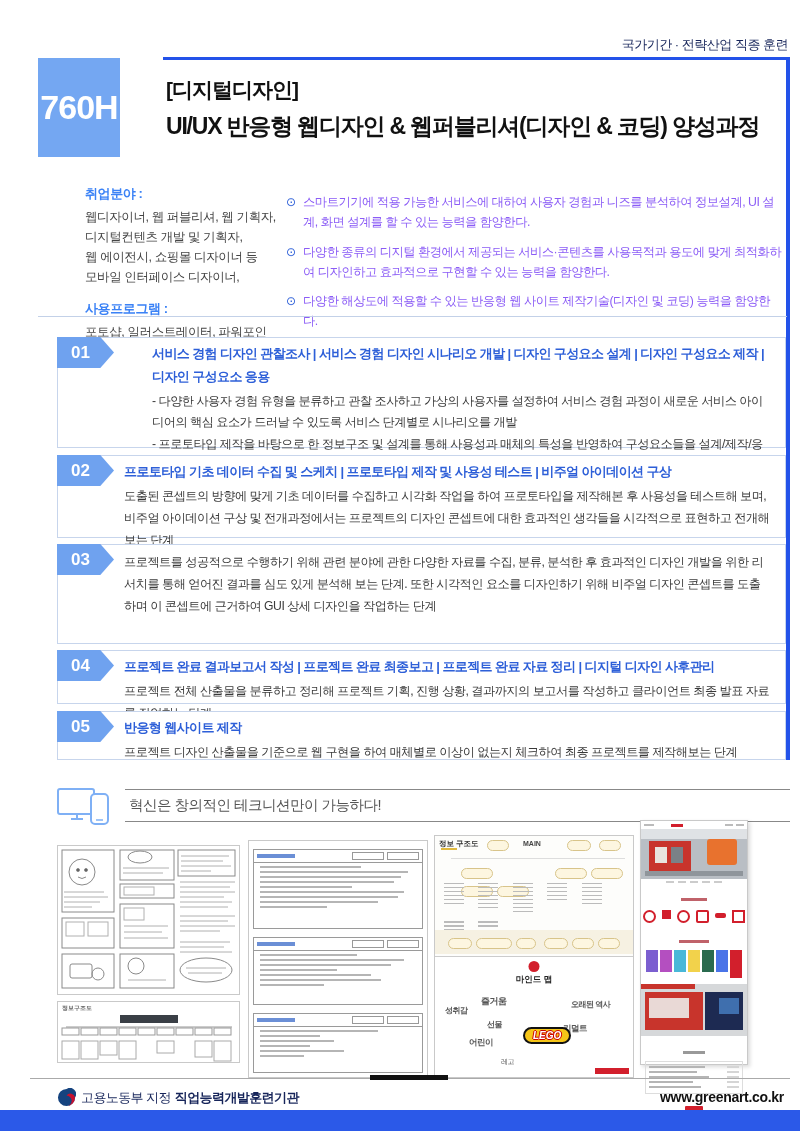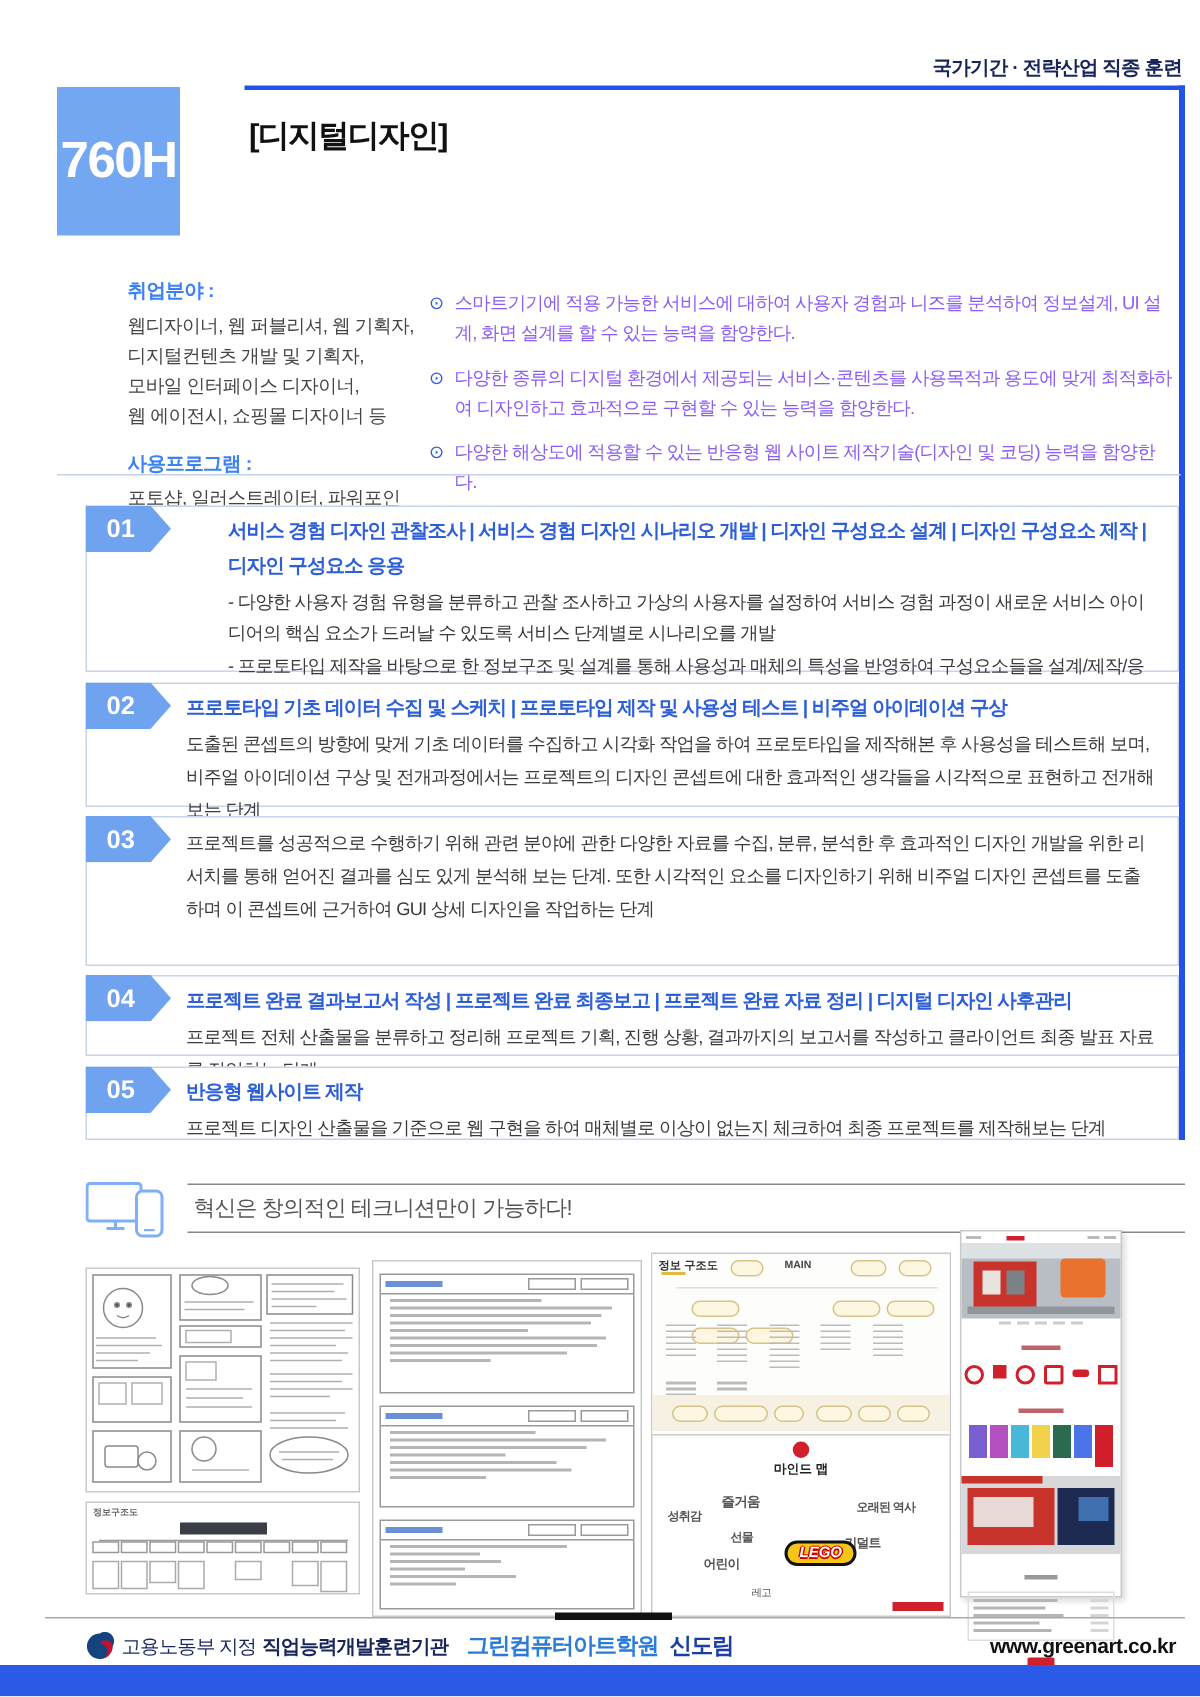--- a/index.html
+++ b/index.html
@@ -1,20 +1,20 @@
 <!DOCTYPE html>
 <html><head>
 <meta charset="utf-8">
 <style>
   html,body{margin:0;padding:0;background:#fff;}
   .page{position:relative;width:800px;height:1131px;background:#fff;overflow:hidden;
         font-family:"Liberation Sans","DejaVu Sans",sans-serif;color:#222;}
 
   
-  .top-label{position:absolute;top:36px;right:12px;font-size:13px;font-weight:bold;color:#17255a;letter-spacing:-0.5px;}
+  .top-label{position:absolute;top:36px;right:12px;font-size:13px;font-weight:normal;color:#17255a;letter-spacing:-0.5px;}
   .top-rule{position:absolute;left:163px;right:10px;top:57px;height:3px;background:#2352e9;}
   .right-rule{position:absolute;right:10px;top:57px;width:4px;height:703px;background:#2352e9;}
   .hours-box{position:absolute;left:38px;top:58px;width:82px;height:99px;background:#74a7f2;
              display:flex;align-items:center;justify-content:center;color:#fff;font-size:34px;font-weight:bold;letter-spacing:-1px;}
   .title-block{position:absolute;left:166px;top:76px;width:610px;}
   .course-category{font-size:21px;font-weight:bold;color:#111;letter-spacing:-1px;}
   .course-title{font-size:23px;font-weight:bold;color:#111;letter-spacing:-1.2px;margin-top:7px;}
 
   
   .intro-left{position:absolute;left:85px;top:184px;width:195px;font-size:12.5px;color:#444;line-height:1.6;letter-spacing:-0.4px;}
@@ -74,28 +74,29 @@
 <div class="page">
 
   <div class="top-label">국가기간 · 전략산업 직종 훈련</div>
   <div class="top-rule"></div>
   <div class="right-rule"></div>
   <div class="hours-box">
     <span>760H</span>
   </div>
   <div class="title-block">
     <div class="course-category">[디지털디자인]</div>
+    <div class="course-title">UI/UX 반응형 웹디자인 &amp; 웹퍼블리셔(디자인 &amp; 코딩) 양성과정</div>
   </div>
 
   <div class="intro-left">
     <div class="hd">취업분야 :</div>
     <div>웹디자이너, 웹 퍼블리셔, 웹 기획자,</div>
     <div>디지털컨텐츠 개발 및 기획자,</div>
+    <div>웹 에이전시, 쇼핑몰 디자이너 등</div>
     <div>모바일 인터페이스 디자이너,</div>
-    <div>웹 에이전시, 쇼핑몰 디자이너 등</div>
     <div class="gap"></div>
     <div class="hd">사용프로그램 :</div>
     <div>포토샵, 일러스트레이터, 파워포인트,</div>
     <div>엑셀, 웹 에디터기(vs code)</div>
   </div>
 
   <div class="intro-right">
     <div class="goal">
       <span class="b">⊙</span>
       <p>스마트기기에 적용 가능한 서비스에 대하여 사용자 경험과 니즈를 분석하여 정보설계, UI 설계, 화면 설계를 할 수 있는 능력을 함양한다.</p>
@@ -395,21 +396,17 @@
   <div class="foot-divider-bold"></div>
   <div class="footer">
     <div class="gov">
       <svg width="19" height="19" viewBox="0 0 20 20" style="margin-right:5px;">
         <path d="M10 1 a9 9 0 1 0 9 9 a6.5 6.5 0 0 0 -9 -9 Z" fill="#15437f"></path>
         <path d="M10 19 a9 9 0 0 0 9 -9 a5 5 0 0 0 -9 -2 a5.5 5.5 0 0 1 0 11 Z" fill="#c8102e"></path>
       </svg>
       <span>고용노동부 지정</span>
       <span class="bold">직업능력개발훈련기관</span>
     </div>
-    <div class="brand">
-      <span class="b1">그린컴퓨터아트학원</span>
-      <span class="b2">신도림</span>
-    </div>
     <div class="url">www.greenart.co.kr</div>
   </div>
   <div class="bottom-bar"></div>
 
 </div>
 
 </body></html>

